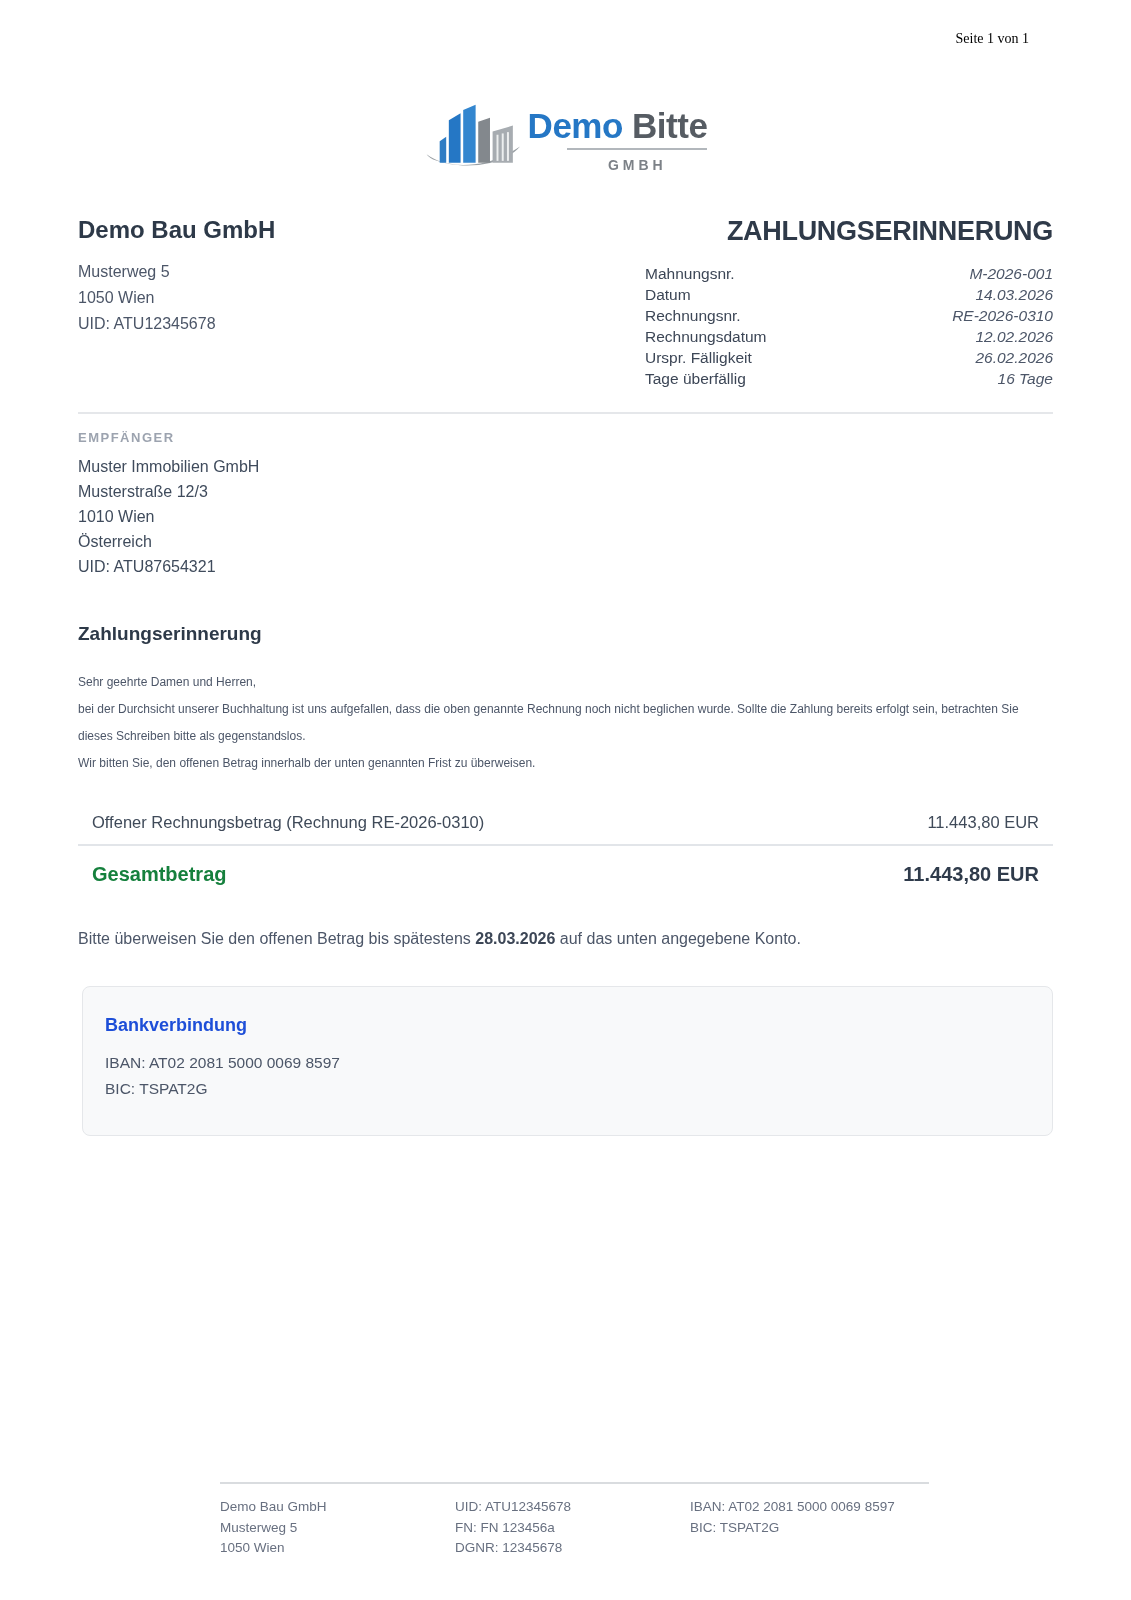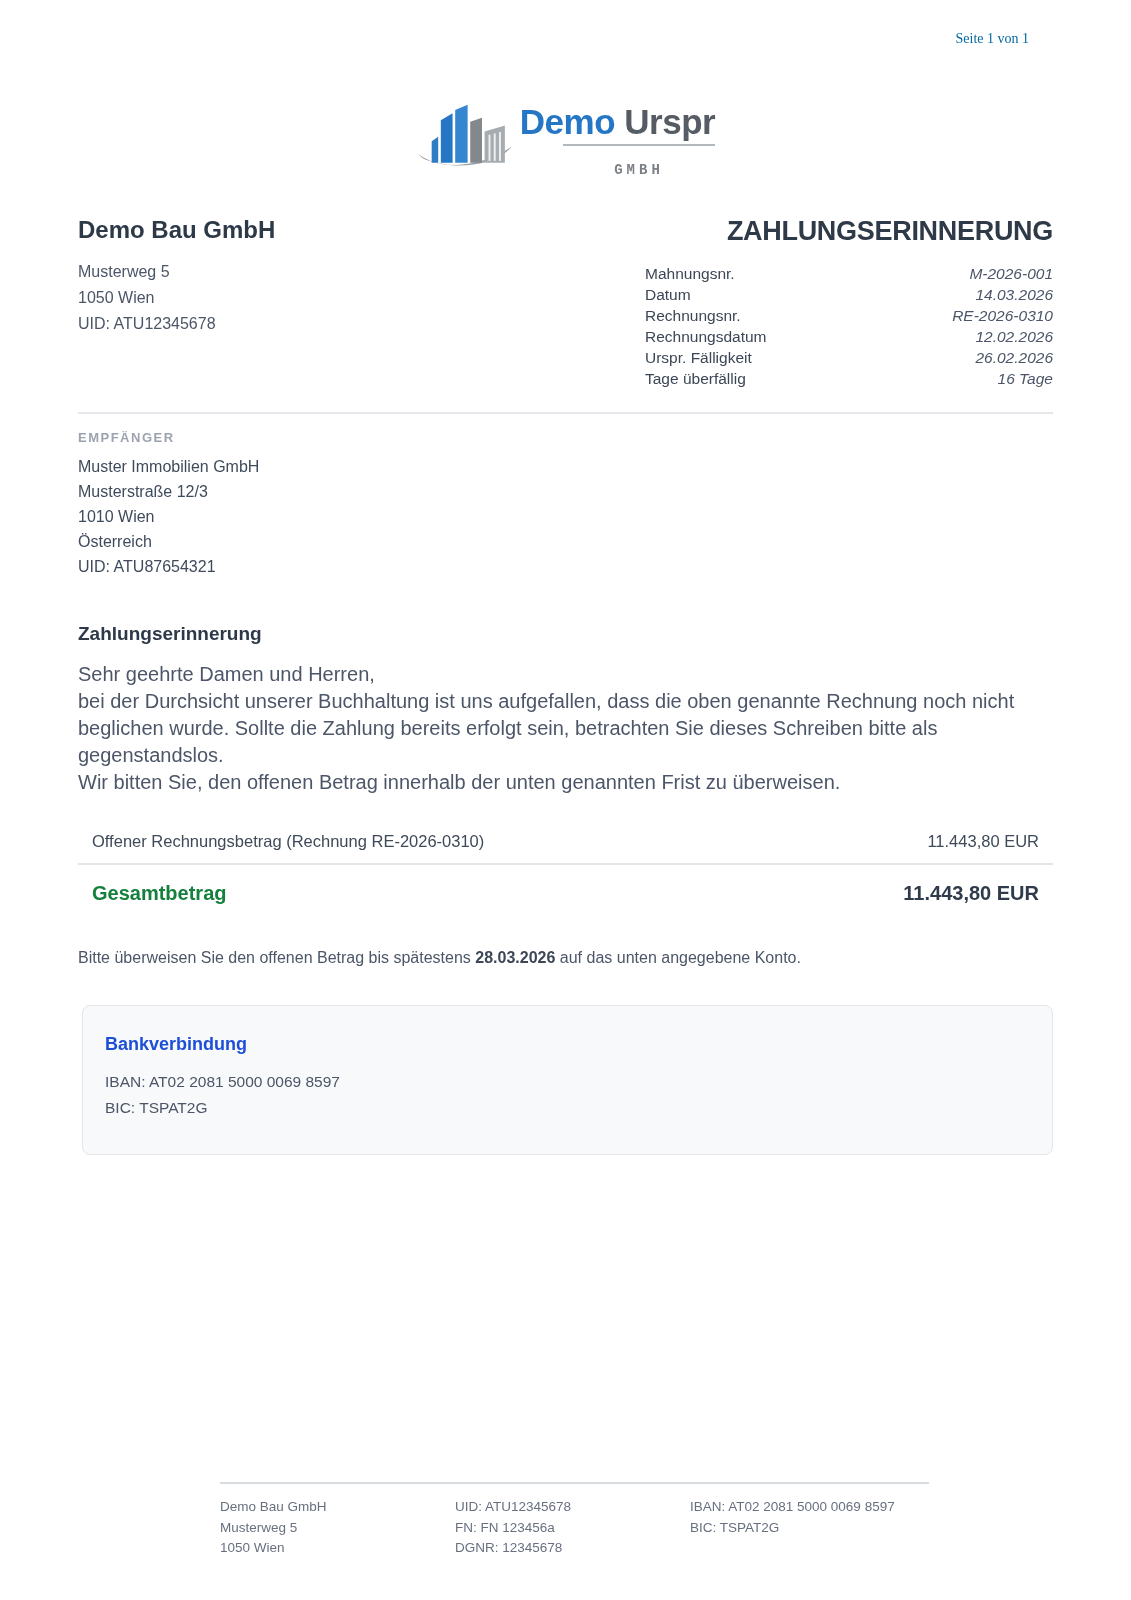--- a/index.html
+++ b/index.html
@@ -14,21 +14,21 @@
     height: 1600px;
     background: #ffffff;
     overflow: hidden;
   }
   .page-number {
     position: absolute;
     top: 31px;
     right: 102px;
     font-family: "Liberation Serif", serif;
     font-size: 14px;
-    color: #0369a1;
+    color: #000000;
   }
   .content { padding: 0 78px; }
 
   
   .logo-wrap {
     padding-top: 100px;
     display: flex;
     justify-content: center;
   }
   .logo {
@@ -42,24 +42,23 @@
   .logo-name .blue { color: #2577c5; }
   .logo-name .gray { color: #565c63; }
   .logo-sub {
     margin-top: 3px;
     border-top: 2px solid #b2b7bc;
     text-align: center;
     font-size: 14px;
     font-weight: bold;
     letter-spacing: 4px;
     color: #7c8187;
-    padding-top: 16px;
+    padding-top: 7px;
     align-self: flex-end;
     width: 78%;
-    font-family: Liberation Mono, monospace;
   }
 
   
   .header-cols {
     margin-top: 36px;
     display: flex;
     justify-content: space-between;
     align-items: flex-start;
   }
   .sender-name {
@@ -105,21 +104,21 @@
   .recipient-lines { margin-top: 9px; }
   .recipient-line { font-size: 16px; line-height: 25px; color: #3f4b5c; }
 
   
   .body-heading {
     margin-top: 44px;
     font-size: 19px;
     font-weight: bold;
     color: #2d3948;
   }
-  .body-text { margin-top: 16px; font-size: 20px; line-height: 27px; color: #4c5668; }
+  .body-text { margin-top: 24px; font-size: 12px; line-height: 27px; color: #4c5668; }
 
   
   .amounts { margin-top: 24px; }
   .amount-row {
     display: flex;
     justify-content: space-between;
     align-items: baseline;
     padding: 12px 14px;
   }
   .amount-label { font-size: 16.5px; color: #3f4a59; }
@@ -189,21 +188,21 @@
 
             <polygon points="105,45 136,36 136,93 105,93" fill="#a7acb1"></polygon>
             <rect x="111" y="50" width="3" height="40" fill="#eceeef"></rect>
             <rect x="119" y="48" width="3" height="42" fill="#eceeef"></rect>
             <rect x="127" y="46" width="3" height="44" fill="#eceeef"></rect>
           </svg>
         </span>
         <div class="logo-textblock">
           <div class="logo-name">
             <span class="blue">Demo</span>
-            <span class="gray">Urspr</span>
+            <span class="gray">Bitte</span>
           </div>
           <div class="logo-sub">GMBH</div>
         </div>
       </div>
     </div>
 
     <div class="header-cols">
       <div class="sender-block">
         <div class="sender-name">Demo Bau GmbH</div>
         <div class="sender-line">Musterweg 5</div>

